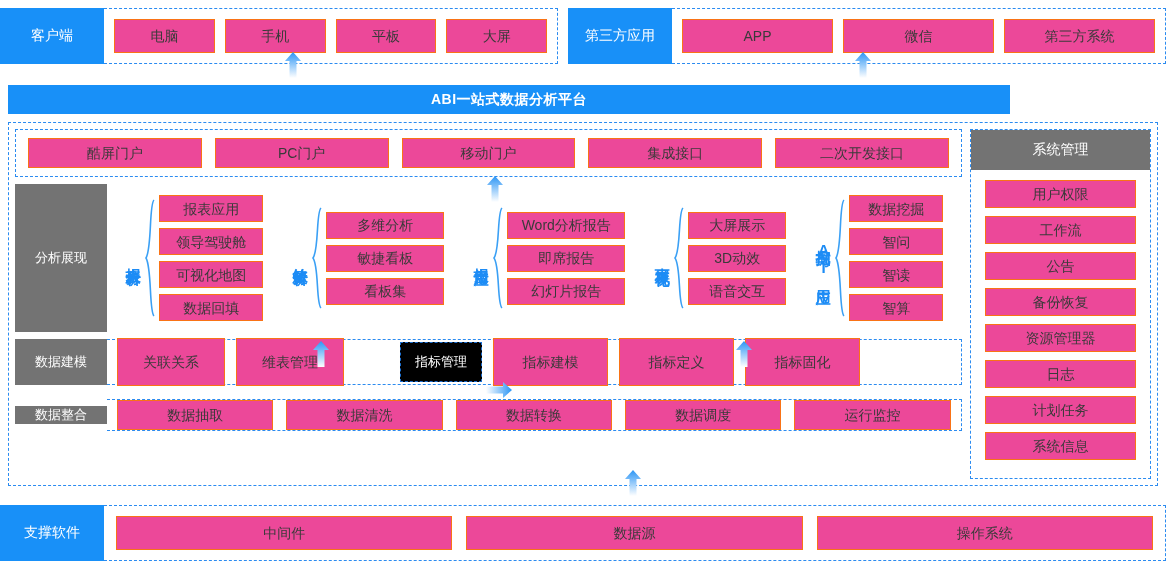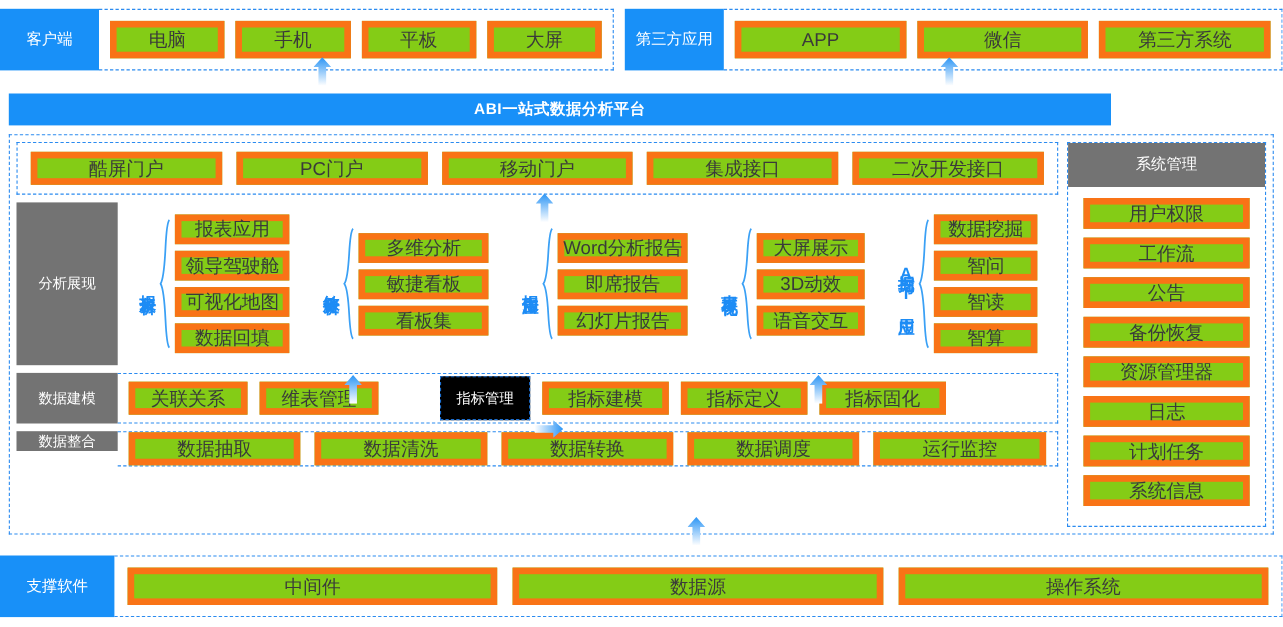--- a/index.html
+++ b/index.html
@@ -11,24 +11,24 @@
   body {
     width: 1166px; height: 570px;
     font-family: "Liberation Sans", "DejaVu Sans", sans-serif;
     color: #333;
     overflow: hidden;
     position: relative;
   }
 
   
   .cell {
-    border: 6px solid #f97316;
-    background: #84cc16;
+    border: 1px solid #f97316;
+    background: #ec4899;
     color: #3a3a3a;
-    font-size: 17px;
+    font-size: 14px;
     display: flex;
     align-items: center;
     justify-content: center;
     text-align: center;
     white-space: nowrap;
     line-height: 1;
   }
   .tag {
     background: #1890f8;
     color: #fff;
@@ -50,21 +50,21 @@
     display: flex;
     gap: 10px;
   }
   .grp {
     display: flex;
     align-items: stretch;
   }
   .grp-client { width: 558px; }
   .grp-third  { width: 598px; }
   .grp .tag {
-    width: 90px;
+    width: 104px;
     flex: none;
   }
   .grp .dashbox {
     flex: 1;
     border: 1px dashed #2b8bf0;
     border-left: none;
     display: flex;
     align-items: center;
     gap: 10px;
     padding: 0 10px;
@@ -182,43 +182,42 @@
   .modeling .mbox {
     flex: 1;
     border: 1px dashed #2b8bf0;
     border-left: none;
     display: flex;
     align-items: center;
     gap: 11px;
     padding: 0 10px;
     position: relative;
   }
-  .modeling .mbox .cell { height: 30px; }
+  .modeling .mbox .cell { height: 48px; }
   .m-left { display: flex; gap: 11px; flex: 0 0 auto; }
   .m-left .cell { width: 108px; }
   .m-right { display: flex; gap: 11px; align-items: center; }
   .m-right .cell { width: 115px; }
   .kpi-mgmt {
     width: 82px; height: 40px;
     background: #000000;
     border: 1px dashed #1d6fd0;
     color: #fff;
     font-size: 13px;
     display: flex;
     align-items: center;
     justify-content: center;
     white-space: nowrap;
   }
 
   
   .integration {
     height: 46px;
     display: flex;
-    align-items: flex-start;
-    font-family: Liberation Serif, serif;
+    align-items: center;
   }
   .integration .tag { width: 92px; flex: none; font-size: 13px; }
   .integration .ibox {
     flex: 1;
     border: 1px dashed #2b8bf0;
     border-left: none;
     display: flex;
     align-items: center;
     gap: 13px;
     padding: 0 10px;

